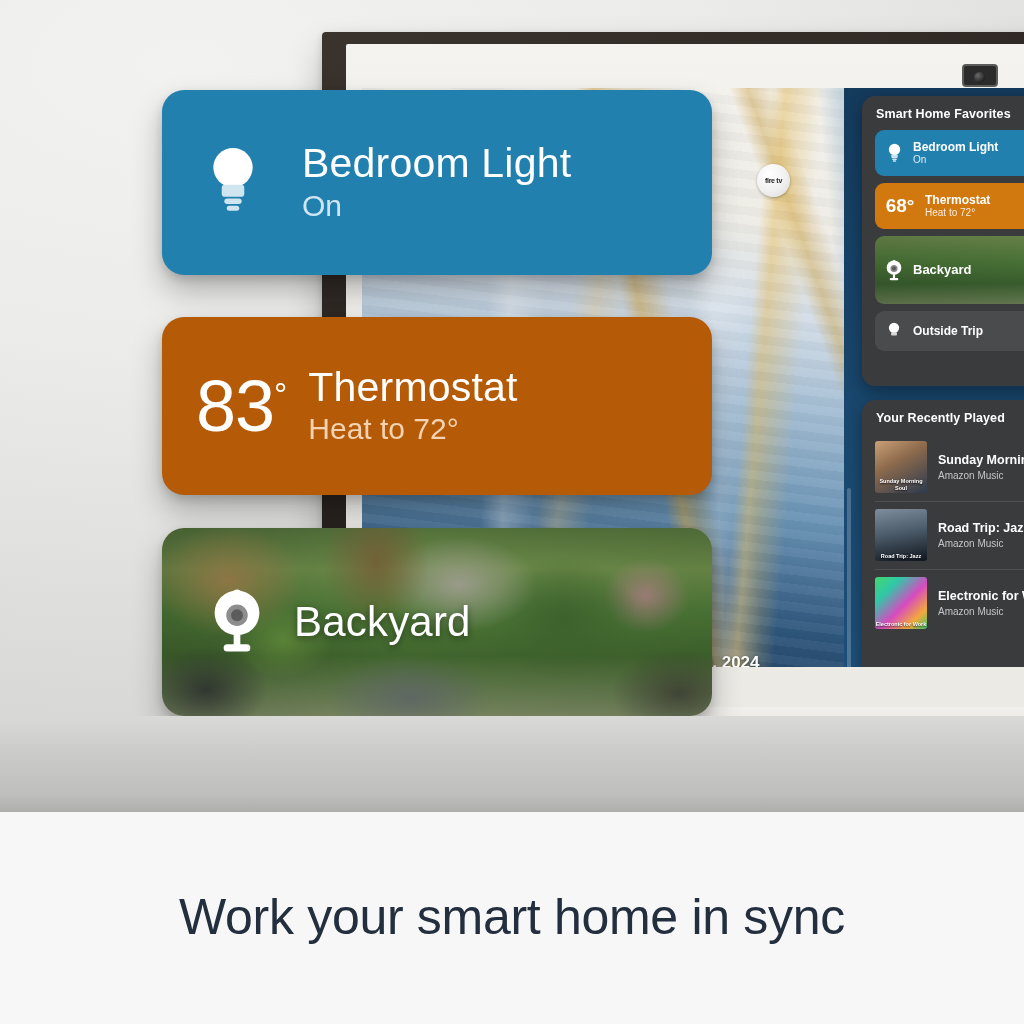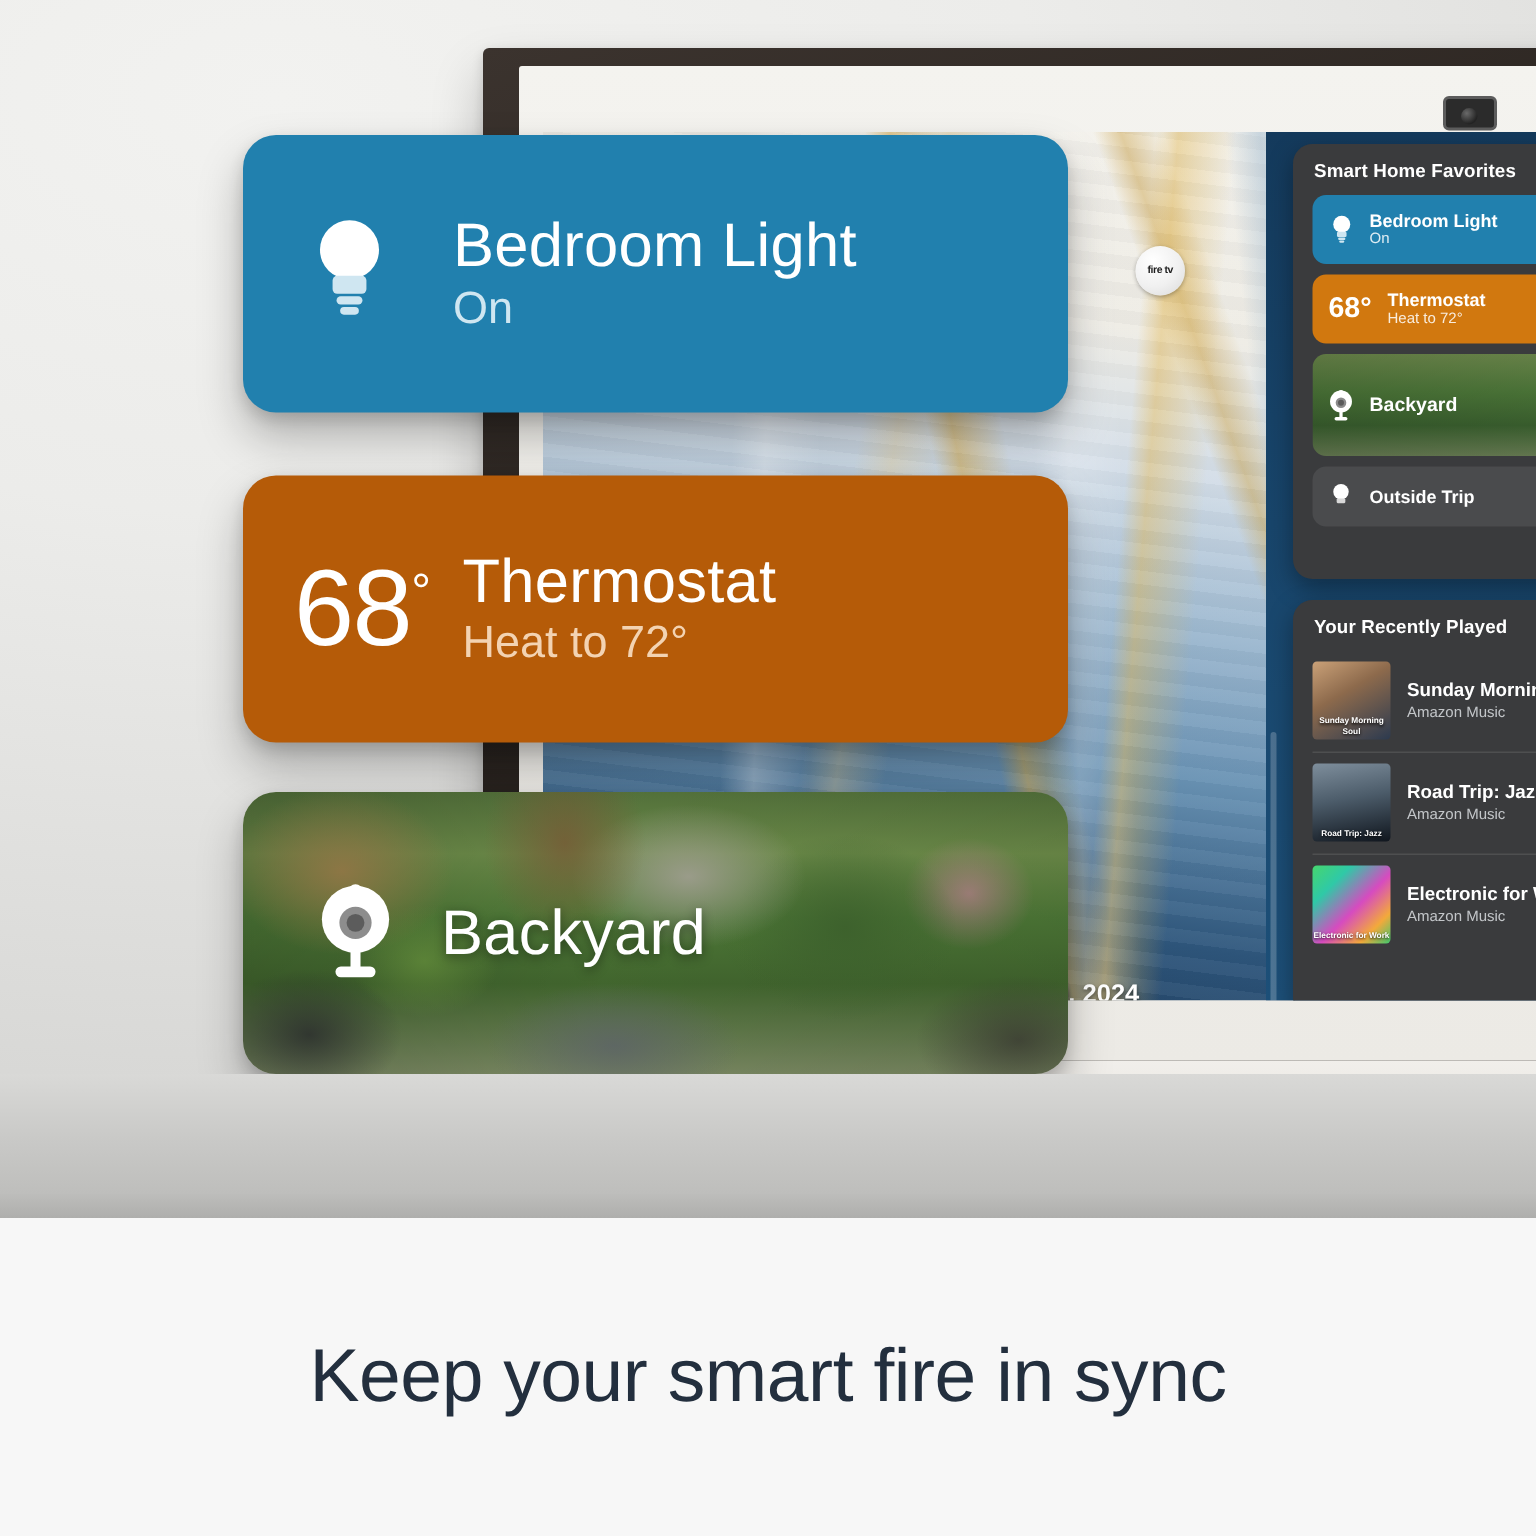--- a/index.html
+++ b/index.html
@@ -397,21 +397,21 @@
           <rect x="9.4" y="25.3" width="5.2" height="2.1" rx="1.05" fill="#cfe6f1"></rect>
         </svg>
       </span>
       <span class="f-stack">
         <span class="f-title">Bedroom Light</span>
         <span class="f-sub">On</span>
       </span>
     </div>
 
     <div class="float f-thermo">
-      <span class="f-temp"><span>68</span><sup>°</sup></span>
+      <span class="f-temp"><span>83</span><sup>°</sup></span>
       <span class="f-stack">
         <span class="f-title">Thermostat</span>
         <span class="f-sub">Heat to 72°</span>
       </span>
     </div>
 
     <div class="float f-cam">
       <span class="garden"></span>
       <span class="f-ico">
         <svg width="62" height="72" viewBox="0 0 26 30" aria-hidden="true">
@@ -425,17 +425,17 @@
       </span>
       <span class="f-title">Backyard</span>
     </div>
 
     <div class="shelf"></div>
     <div class="shelf-edge"></div>
   </div>
 
   <div class="caption">
     <div class="caption-text">
-      <span>Keep your smart fire in sync</span><br>
+      <span>Work your smart home in sync</span><br>
     </div>
   </div>
 
 </div>
 
 </body></html>

